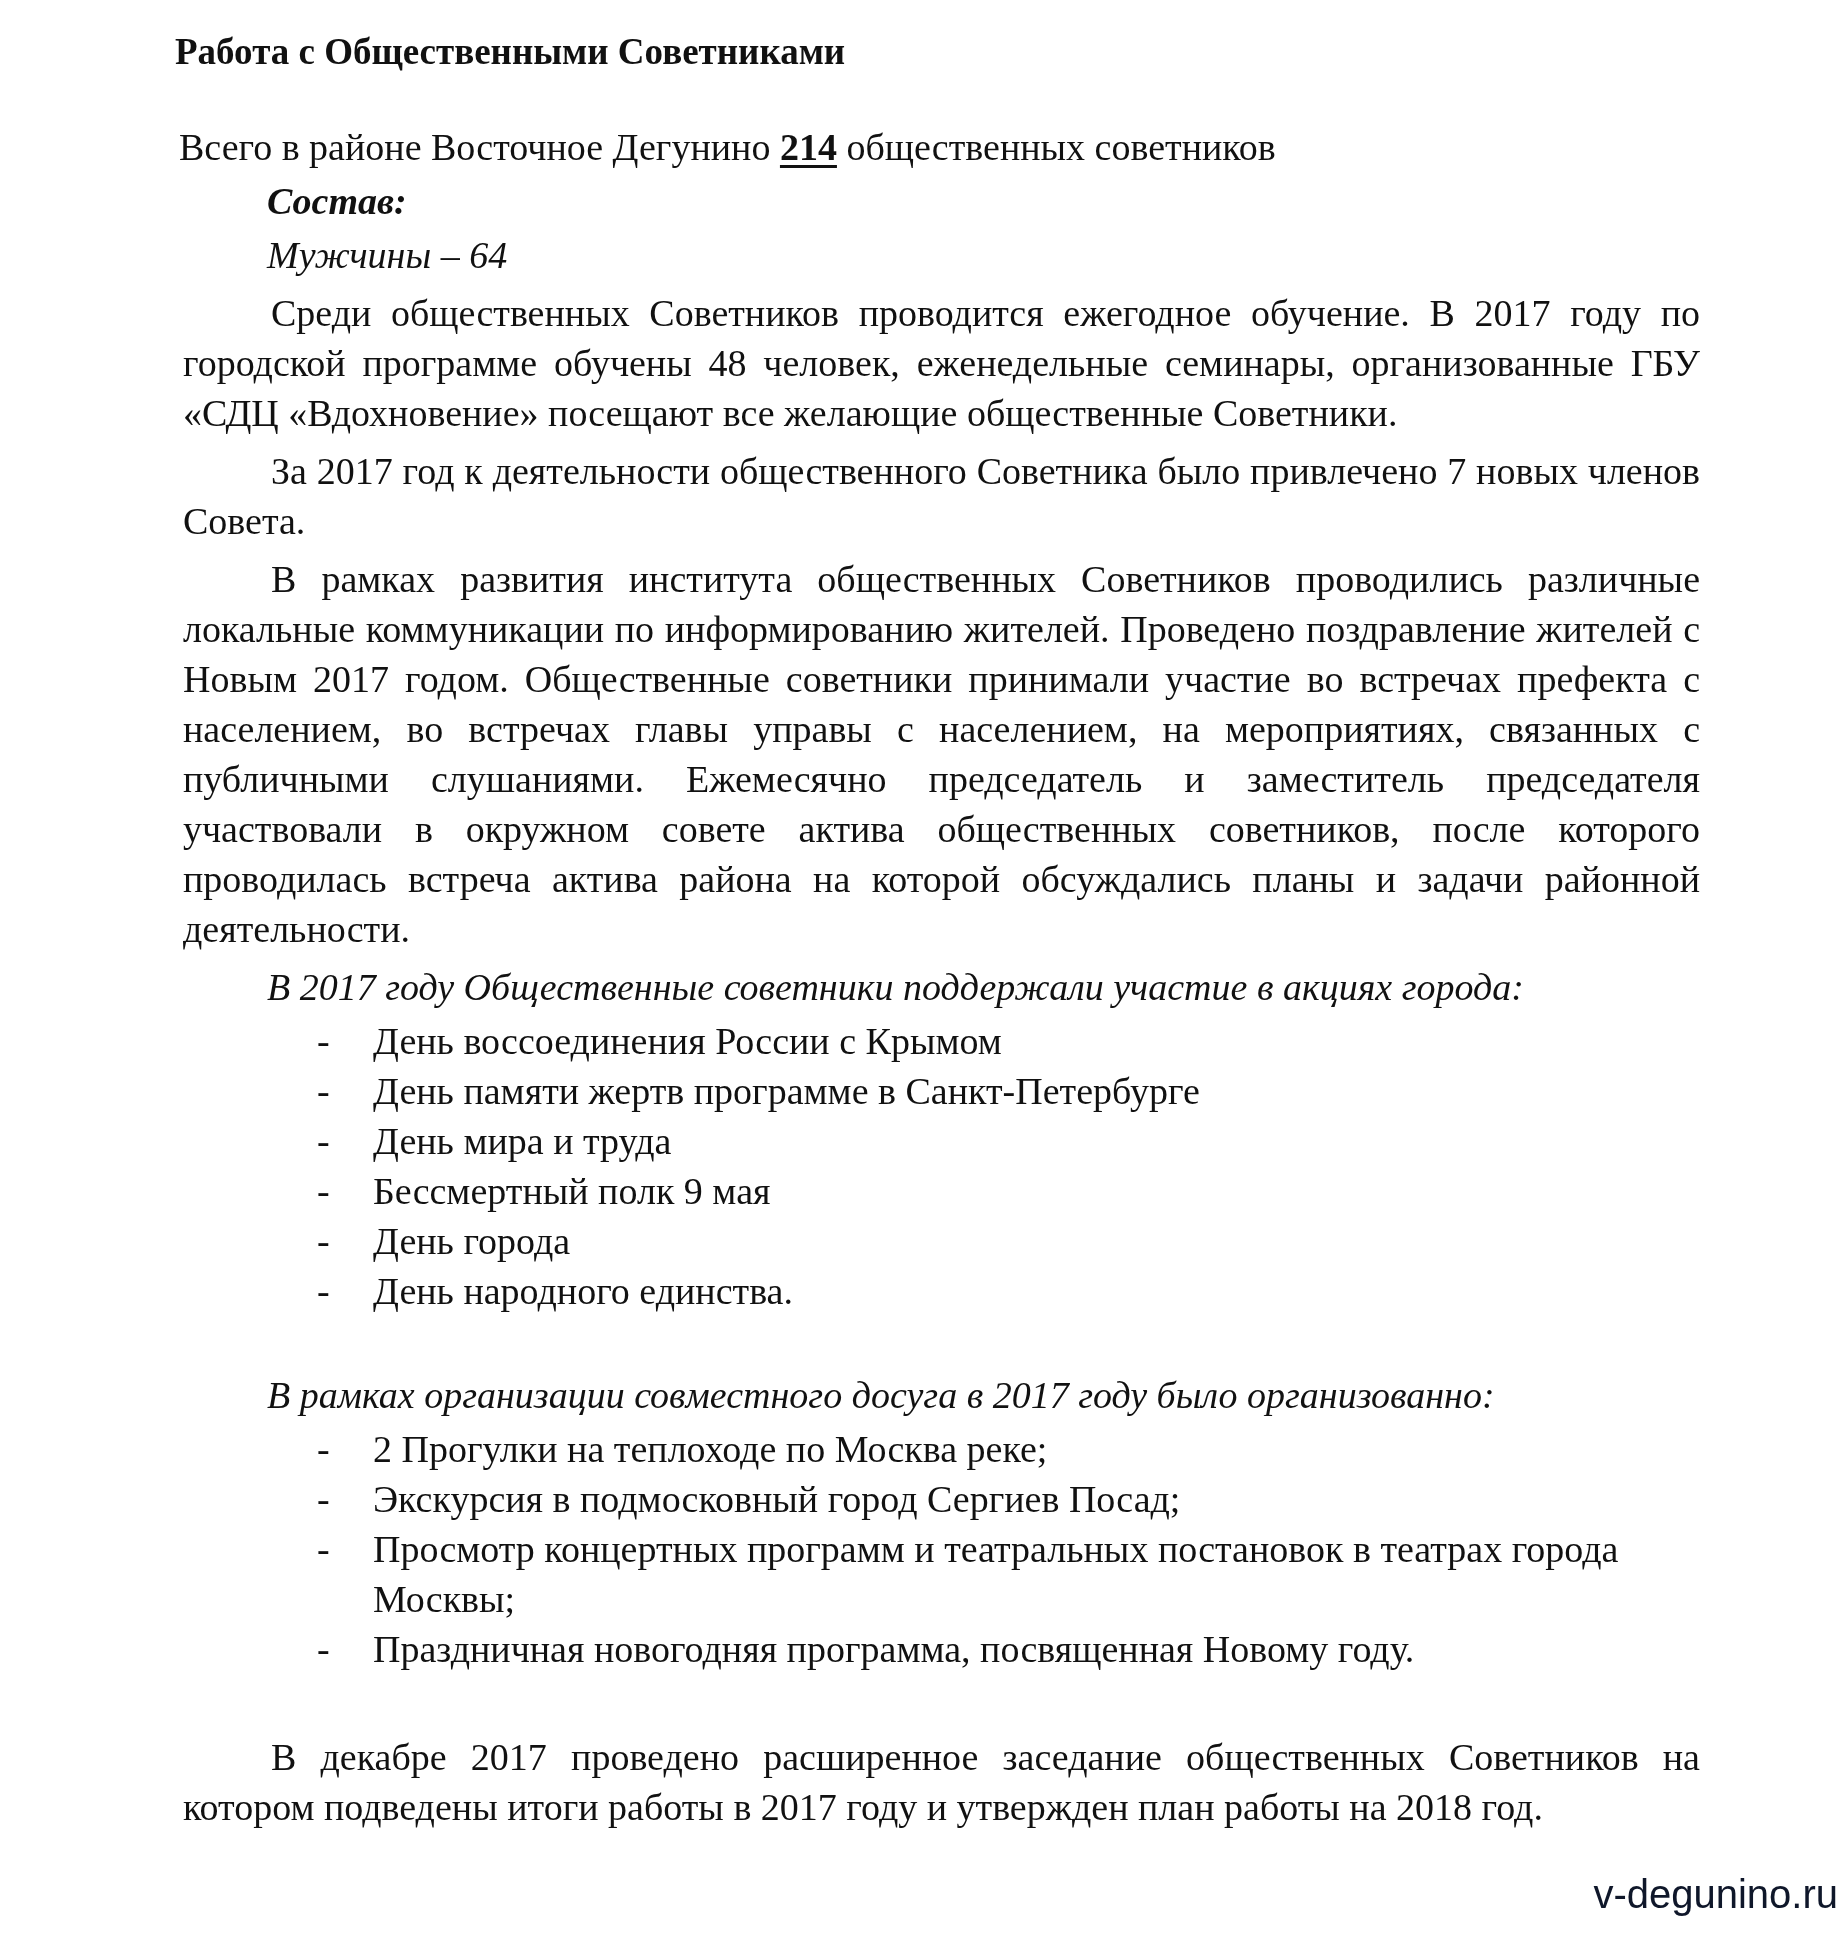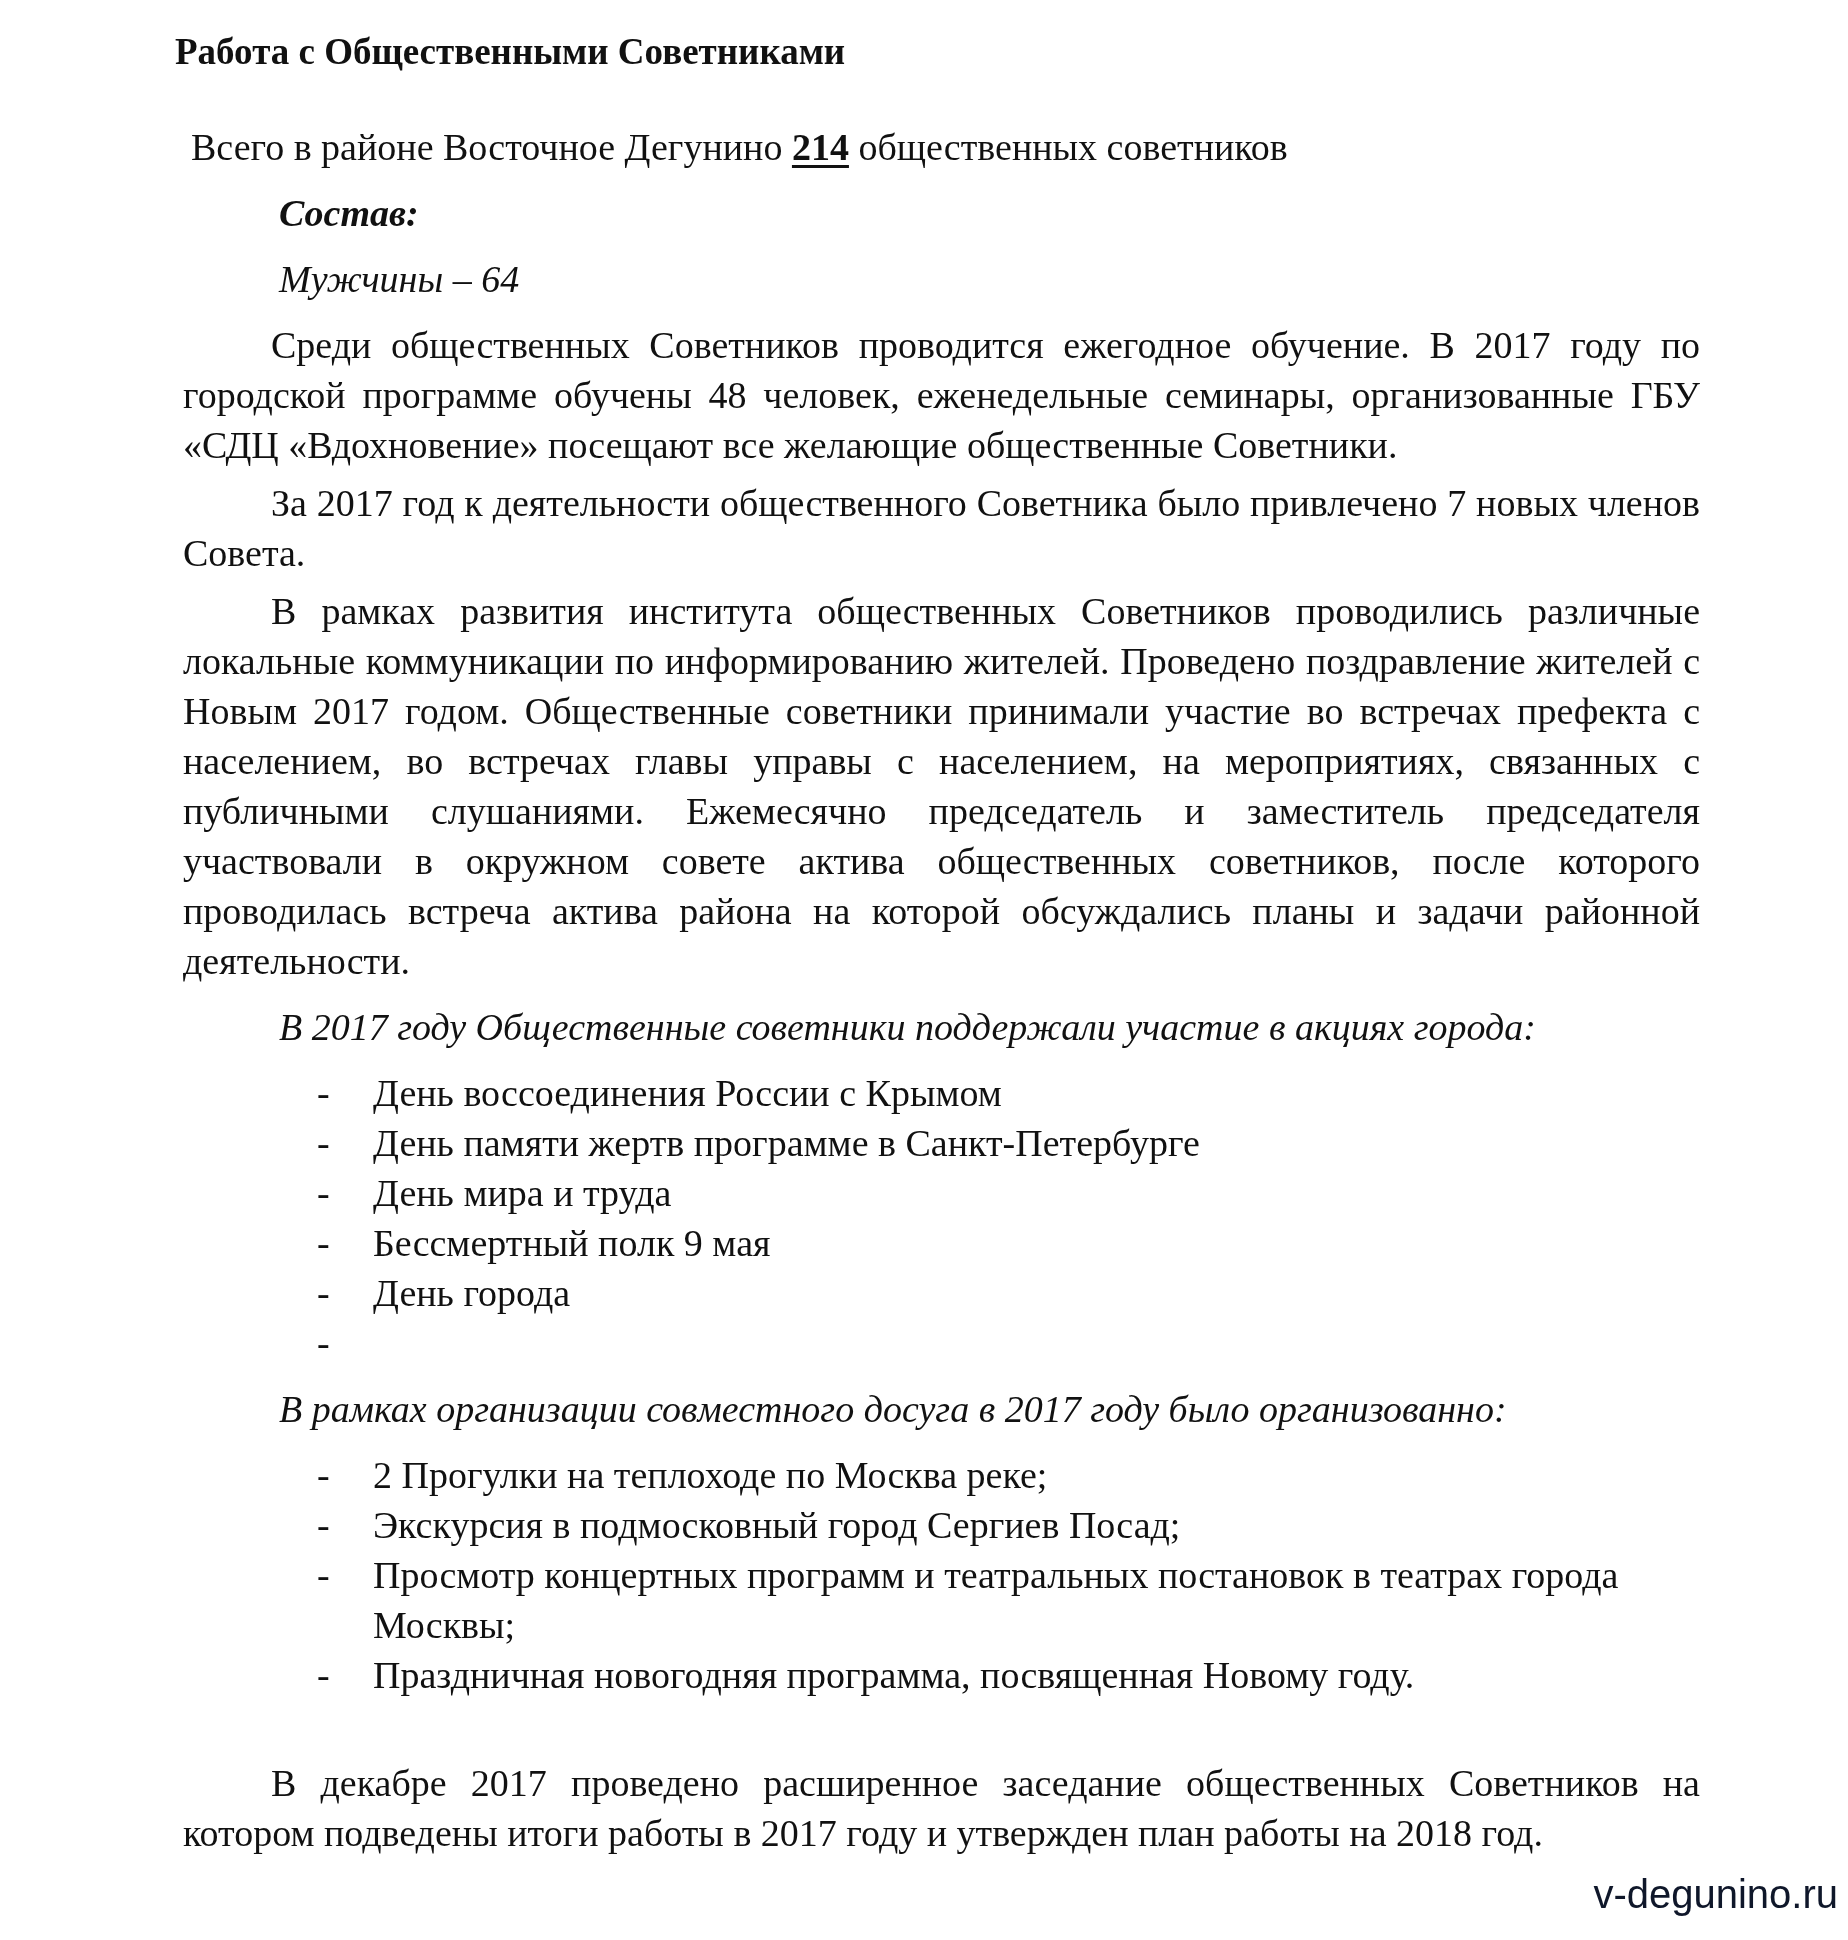--- a/index.html
+++ b/index.html
@@ -1,20 +1,20 @@
 <!DOCTYPE html>
 <html><head>
 <meta charset="utf-8">
 <style>
   html, body { margin: 0; padding: 0; background: #ffffff; }
   body { width: 1848px; height: 1940px; position: relative; overflow: hidden;
          font-family: "Liberation Serif", "DejaVu Serif", serif; color: #111; }
   .page { position: absolute; left: 175px; top: 22px; width: 1533px; }
   .title { font-weight: bold; font-size: 37px; line-height: 60px; margin: 0 0 40px 0; }
-  .line { font-size: 38px; line-height: 50px; margin: 16px; }
+  .line { font-size: 38px; line-height: 50px; margin: 4px; }
   .indent { padding-left: 88px; font-style: italic; }
   .bold { font-weight: bold; }
   .u { text-decoration: underline; text-decoration-thickness: 3px; text-underline-offset: 5px; font-weight: bold; }
   .para { font-size: 38px; line-height: 50px; margin: 8px; text-align: justify; text-indent: 88px; }
   ul.dash { list-style: none; margin: 0; padding: 0 0 0 142px; }
   ul.dash li { font-size: 38px; line-height: 50px; position: relative; padding-left: 56px; }
   ul.dash li .mark { position: absolute; left: 0; top: 0; }
   .gap { height: 50px; }
   .watermark { position: absolute; right: 10px; top: 1872px; font-family: "Liberation Sans", "DejaVu Sans", sans-serif;
                font-size: 40px; color: #0f172a; }
@@ -35,21 +35,21 @@
   <p class="para">За 2017 год к деятельности общественного Советника было привлечено 7 новых членов Совета.</p>
   <p class="para">В рамках развития института общественных Советников проводились различные локальные коммуникации по информированию жителей.   Проведено поздравление жителей с Новым 2017 годом. Общественные советники принимали участие во встречах префекта с населением, во встречах главы управы с населением, на мероприятиях, связанных с публичными слушаниями. Ежемесячно председатель и заместитель председателя участвовали в окружном совете актива общественных советников, после которого проводилась встреча актива района на которой обсуждались планы и задачи районной деятельности.</p>
 
   <p class="line indent">В 2017 году Общественные советники поддержали участие в акциях города:</p>
   <ul class="dash">
     <li><span class="mark">-</span><span>День воссоединения России с Крымом</span></li>
     <li><span class="mark">-</span><span>День памяти жертв программе в Санкт-Петербурге</span></li>
     <li><span class="mark">-</span><span>День мира и труда</span></li>
     <li><span class="mark">-</span><span>Бессмертный полк 9 мая</span></li>
     <li><span class="mark">-</span><span>День города</span></li>
-    <li><span class="mark">-</span></li>
+    <li><span class="mark">-</span><span>День народного единства.</span></li>
   </ul>
 
   <div class="gap"></div>
 
   <p class="line indent">В рамках организации совместного досуга в 2017 году было организованно:</p>
   <ul class="dash">
     <li><span class="mark">-</span><span>2 Прогулки на теплоходе по Москва реке;</span></li>
     <li><span class="mark">-</span><span>Экскурсия в подмосковный город Сергиев Посад;</span></li>
     <li><span class="mark">-</span><span>Просмотр концертных программ и театральных постановок в театрах города Москвы;</span></li>
     <li><span class="mark">-</span><span>Праздничная новогодняя программа, посвященная Новому году.</span></li>

